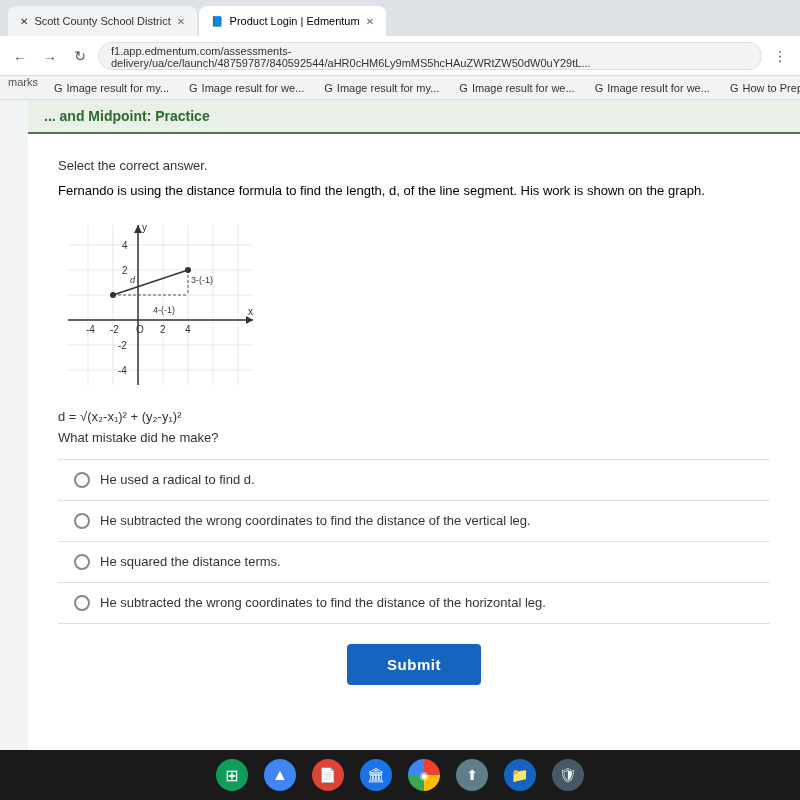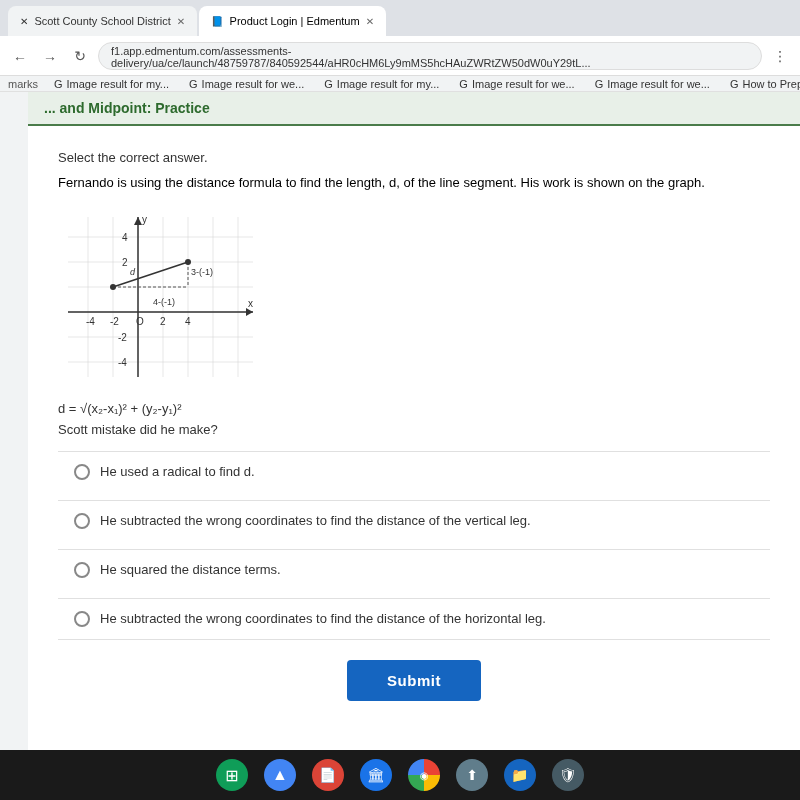--- a/index.html
+++ b/index.html
@@ -97,23 +97,22 @@
       padding: 0 12px;
       font-size: 11px;
       color: #333;
       display: flex;
       align-items: flex-end;
       border: 1px solid #ddd;
     }
 
     .bookmarks-bar {
       background: #f1f3f4;
-      height: 16px;
-      display: flex;
-      align-items: center;
+      height: 24px;
+      display: flex;
       padding: 0 8px;
       gap: 4px;
       border-bottom: 1px solid #e0e0e0;
       overflow: hidden;
     }
 
     .bookmark-item {
       font-size: 11px;
       color: #333;
       padding: 3px 8px;
@@ -177,21 +176,21 @@
 
     .mistake-question {
       font-size: 13px;
       color: #333;
       margin-bottom: 14px;
     }
 
     .answer-options {
       display: flex;
       flex-direction: column;
-      gap: 8px;
+      gap: 0;
     }
 
     .answer-option {
       display: flex;
       align-items: center;
       gap: 10px;
       padding: 12px 16px;
       border-top: 1px solid #e0e0e0;
       cursor: pointer;
       font-size: 13px;
@@ -407,21 +406,21 @@
 
           <circle cx="55" cy="80" r="3" fill="#333"></circle>
           <circle cx="130" cy="55" r="3" fill="#333"></circle>
         </svg>
       </div>
 
       <div class="formula-text">
         <span>d = √(x₂-x₁)² + (y₂-y₁)²</span>
       </div>
 
-      <p class="mistake-question">Scott mistake did he make?</p>
+      <p class="mistake-question">What mistake did he make?</p>
 
       <div class="answer-options">
 
         <div class="answer-option">
           <div class="radio-circle"></div>
           <span>He used a radical to find d.</span>
         </div>
 
         <div class="answer-option">
           <div class="radio-circle"></div>

